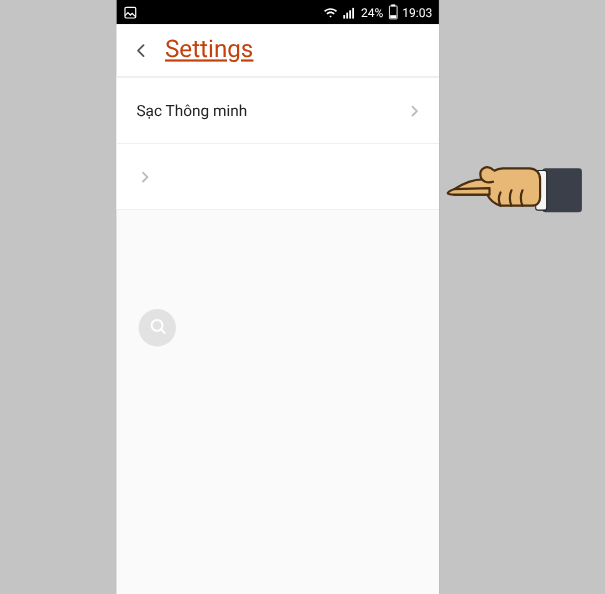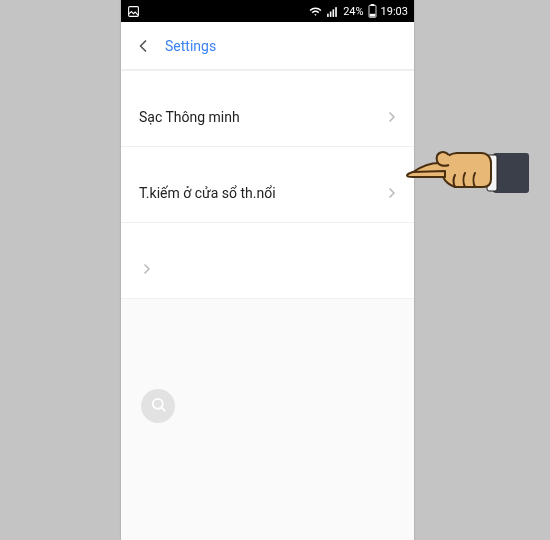--- a/index.html
+++ b/index.html
@@ -5,21 +5,21 @@
   * { margin: 0; padding: 0; box-sizing: border-box; }
   body {
     width: 550px; height: 540px;
     background: #c4c4c4;
     font-family: -apple-system, Roboto, "Segoe UI", Arial, sans-serif;
     position: relative;
     overflow: hidden;
   }
   .phone {
     position: absolute;
-    left: 121px; top: 0;
+    left: 106px; top: 0;
     width: 293px; height: 540px;
     background: #fafafa;
     display: flex; flex-direction: column;
     box-shadow: 0 0 2px rgba(0,0,0,.2);
   }
   .statusbar {
     height: 22px;
     background: #000;
     color: #fff;
     display: flex; align-items: center;
@@ -32,31 +32,30 @@
   .sb-icon { display: inline-flex; align-items: center; }
   .titlebar {
     height: 48px;
     background: #fff;
     display: flex; align-items: center;
     padding: 0 12px;
     gap: 12px;
     border-bottom: 1px solid #eee;
   }
   .titlebar .title {
-    font-size: 14px; color: #3b82f6; font-weight: 400;
+    font-size: 22px; color: #c2410c; font-weight: 400; text-decoration: underline;
   }
   .list { background: #fff; border-top: 1px solid #f0f0f0; }
   .row {
     height: 60px;
     display: flex; align-items: center;
     padding: 0 14px 0 18px;
     border-bottom: 1px solid #f0f0f0;
     background: #fff;
     cursor: pointer;
-    margin-top: 16px;
   }
   .row .label { flex: 1; font-size: 14px; color: #222; }
   .chev { color: #bbb; display: inline-flex; }
   .body-rest { flex: 1; background: #fafafa; position: relative; }
   .search-fab {
     position: absolute;
     left: 20px; top: 90px;
     width: 34px; height: 34px;
     border-radius: 50%;
     background: #e2e2e2;
@@ -124,28 +123,20 @@
 
     <div class="row">
       <div class="label">Sạc Thông minh</div>
       <span class="chev">
         <svg width="16" height="16" viewBox="0 0 24 24" fill="none" stroke="#bbb" stroke-width="2.5" stroke-linecap="round" stroke-linejoin="round">
             <polyline points="9 18 15 12 9 6"></polyline>
           </svg>
       </span>
     </div>
 
-    <div class="row">
-      <div class="label">T.kiếm ở cửa sổ th.nổi</div>
-      <span class="chev">
-        <svg width="16" height="16" viewBox="0 0 24 24" fill="none" stroke="#bbb" stroke-width="2.5" stroke-linecap="round" stroke-linejoin="round">
-            <polyline points="9 18 15 12 9 6"></polyline>
-          </svg>
-      </span>
-    </div>
 
     <div class="row">
       <span class="chev">
         <svg width="16" height="16" viewBox="0 0 24 24" fill="none" stroke="#bbb" stroke-width="2.5" stroke-linecap="round" stroke-linejoin="round">
             <polyline points="9 18 15 12 9 6"></polyline>
           </svg>
       </span>
     </div>
 
   </div>

